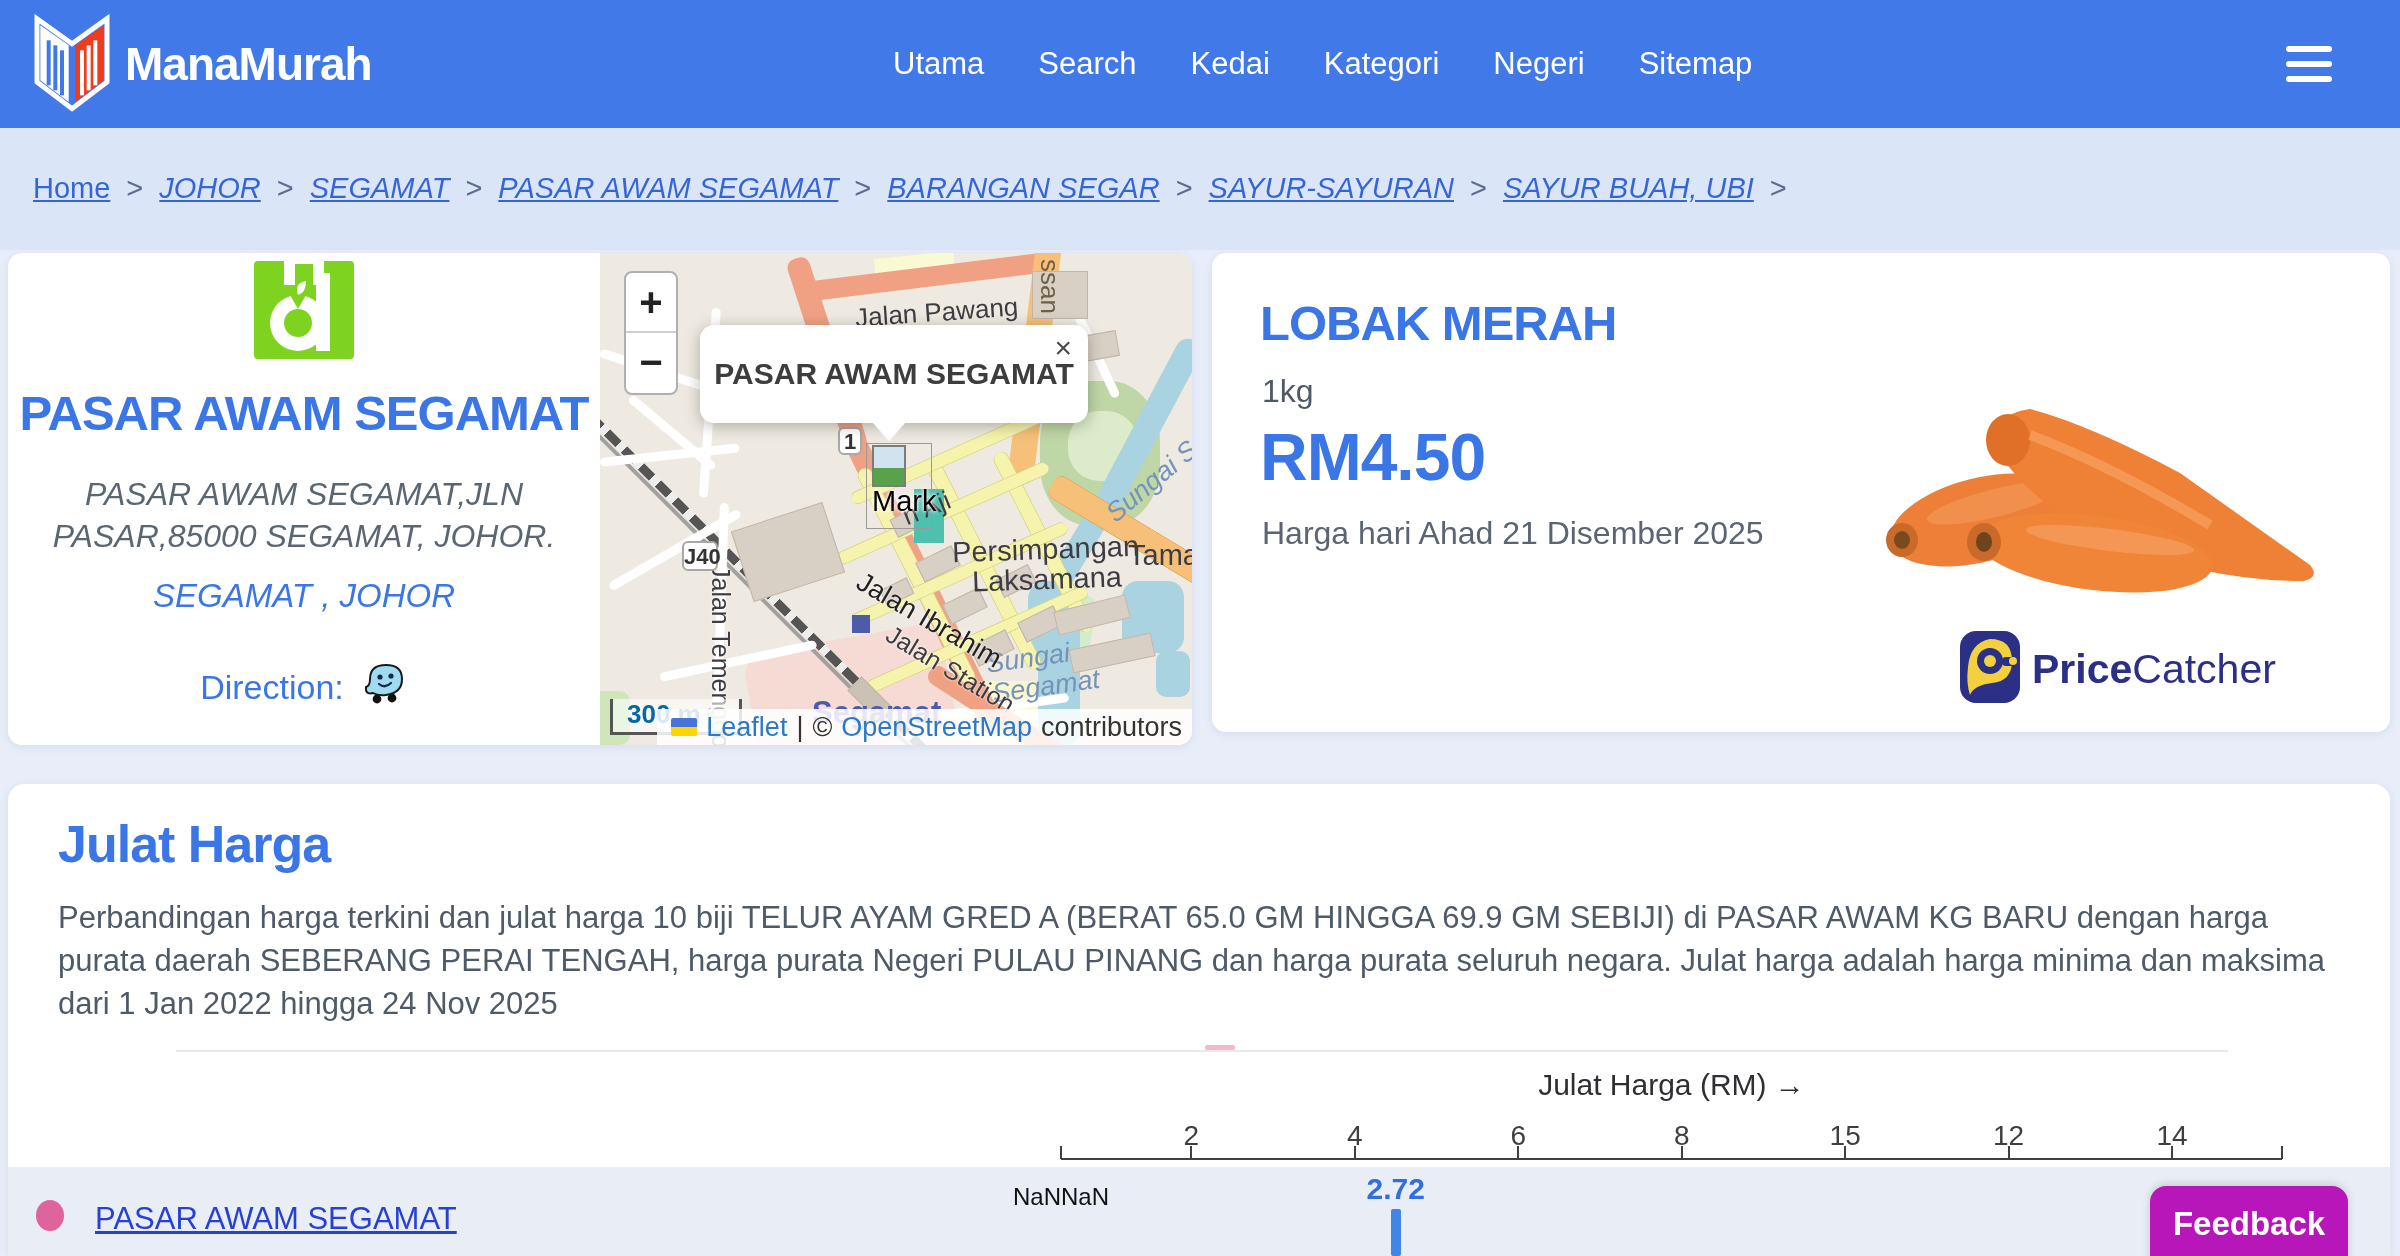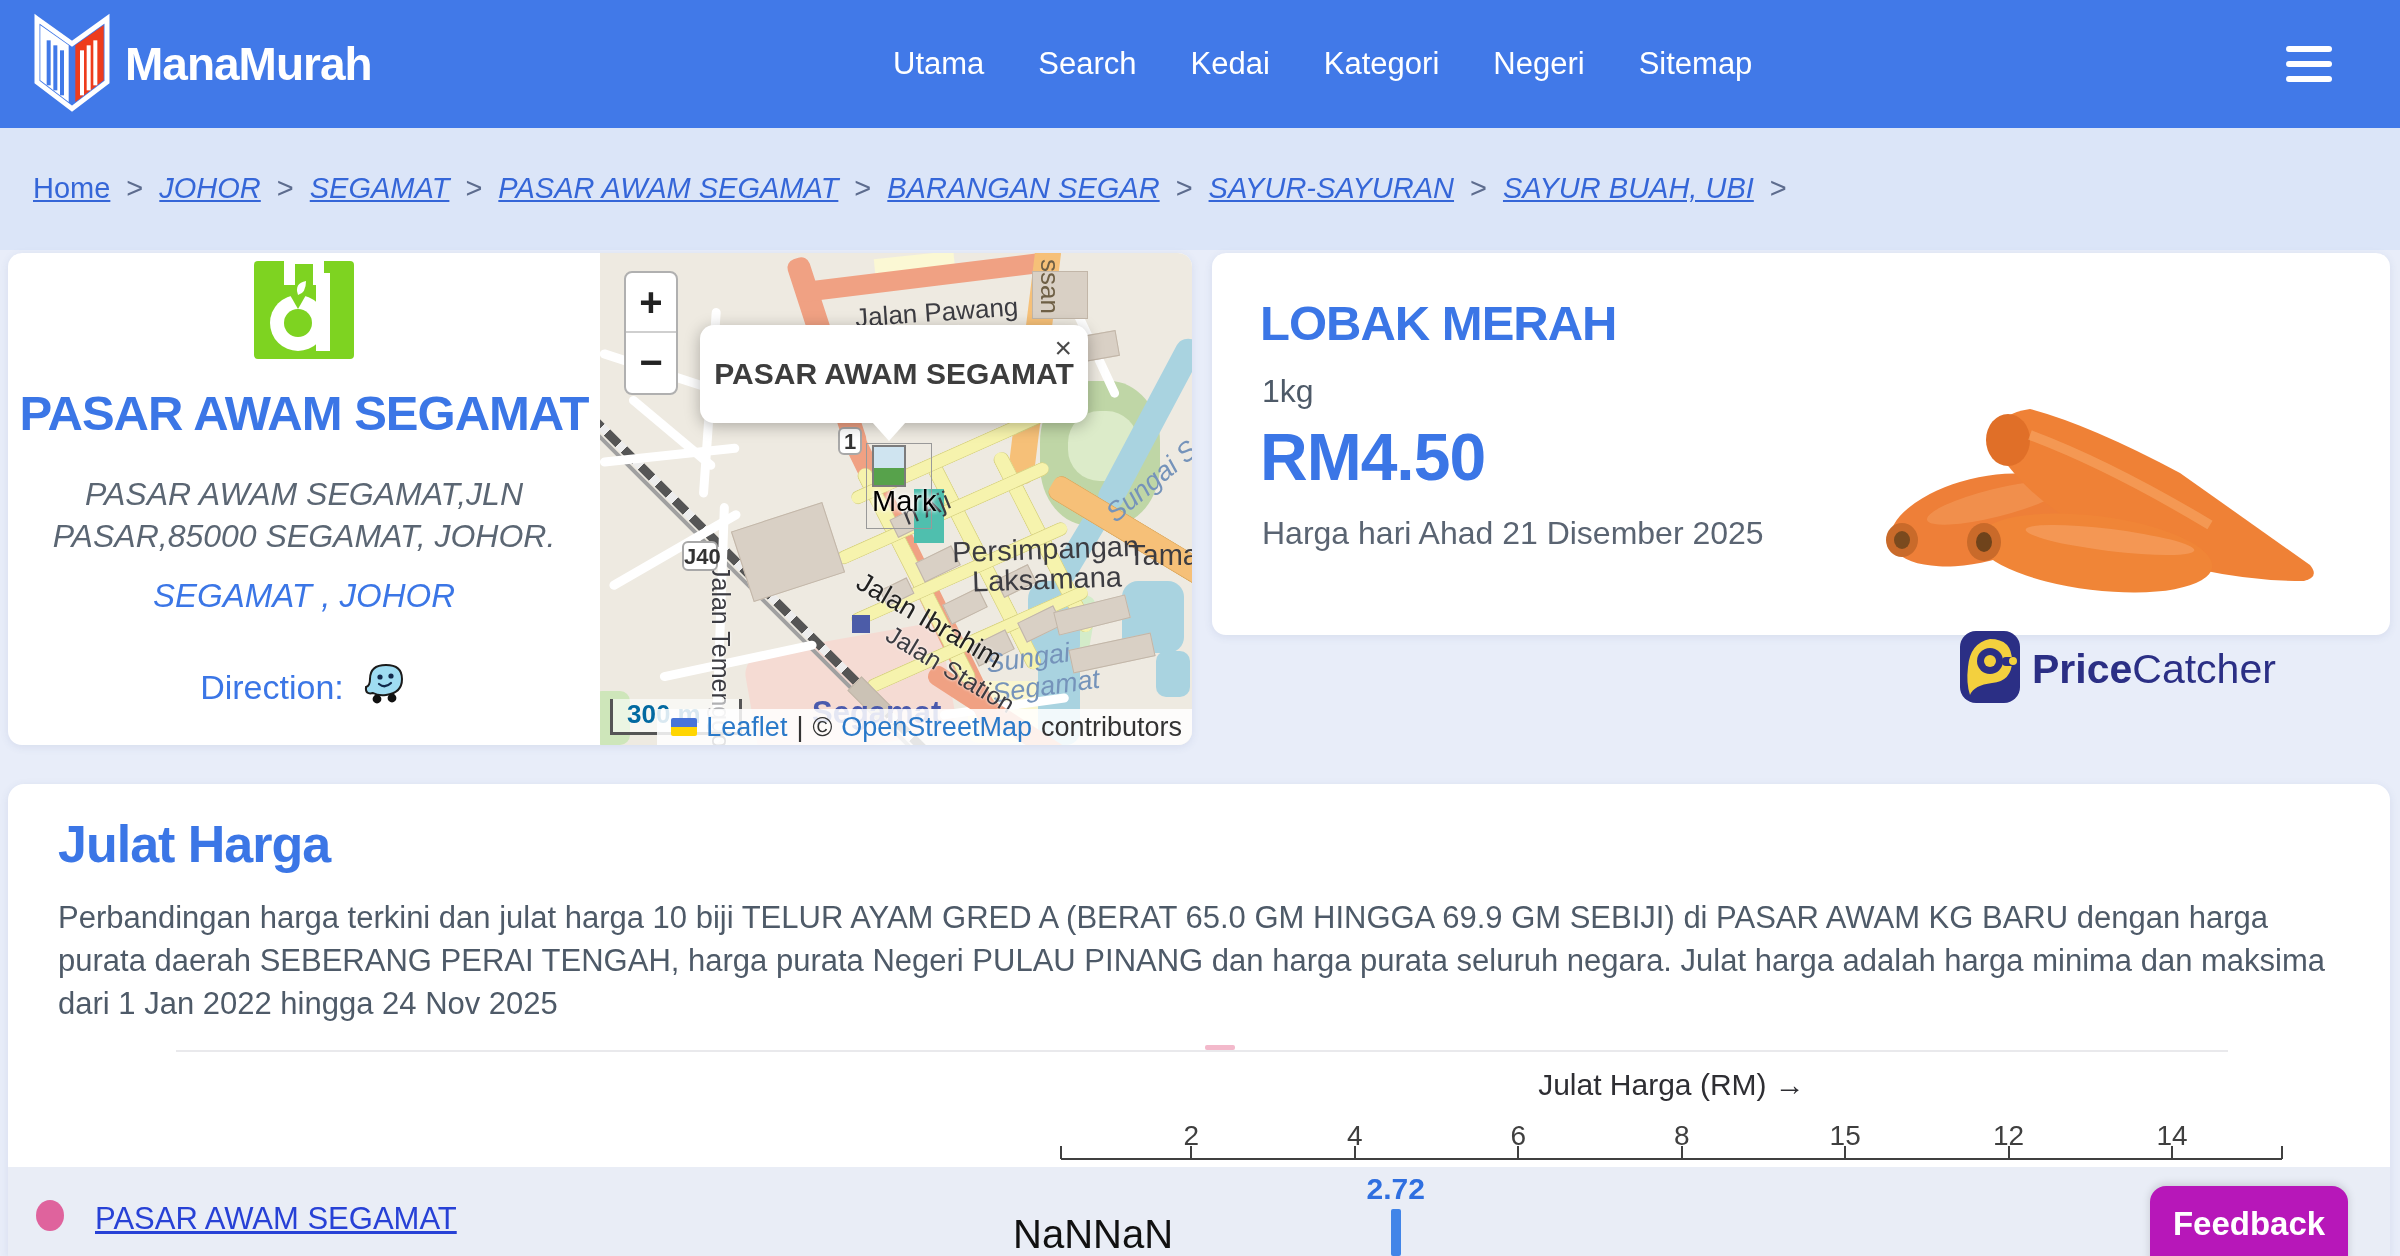--- a/index.html
+++ b/index.html
@@ -18,21 +18,21 @@
   
   #breadcrumb-band { position:absolute; left:0; top:128px; width:2400px; height:122px; background:#dbe5f8; }
   #breadcrumb { position:absolute; left:33px; top:44px; display:flex; gap:16px; align-items:center; font-size:29px; white-space:nowrap; }
   .crumb { color:#3566d8; text-decoration:underline; cursor:pointer;text-align:right; }
   .crumb.it { font-style:italic; }
   .crumb-sep { color:#5d6c8e; }
 
   
   .card { position:absolute; background:#fff; border-radius:14px; box-shadow:0 2px 8px rgba(60,80,140,.10); }
   #store-card { left:8px; top:253px; width:1184px; height:492px; }
-  #product-card { left:1212px; top:253px; width:1178px; height:382px; }
+  #product-card { left:1212px; top:253px; width:1178px; height:479px; }
   #range-card { left:8px; top:784px; width:2382px; height:472px; border-radius:16px 16px 0 0; overflow:hidden; }
 
   
   #store-left { position:absolute; left:0; top:0; width:592px; height:492px; text-align:center; }
   #store-logo { margin:0 auto; margin-top:2px; width:100px; height:104px; }
   #store-name { margin-top:26px; font-size:49px; font-weight:bold; color:#3b76e6; letter-spacing:-1px; }
   #store-address { margin-top:32px; font-style:italic; color:#5b6673; font-size:32px; line-height:42px; }
   #store-links { margin-top:20px; font-style:italic; font-size:33px; color:#3b76e6; }
   #store-links .loc-link { text-decoration:none; cursor:pointer; }
   #direction-row { margin-top:44px; display:flex; justify-content:center; align-items:center; gap:16px; color:#3b76e6; font-size:34px; }
@@ -82,21 +82,21 @@
   #range-desc { position:absolute; left:50px; top:112px; width:2292px; font-size:31px; line-height:43px; color:#4e5a68; }
   #range-divider { position:absolute; left:168px; top:266px; width:2052px; height:2px; background:#e9e9ec; }
   #chart-artifact-mark { position:absolute; left:1197px; top:261px; width:30px; height:5px; background:#f3b9cb; border-radius:2px; }
   #axis-title { position:absolute; top:284px; font-size:30px; color:#2e2e33; text-align:center; }
   .tick-label { position:absolute; top:336px; width:60px; text-align:center; font-size:28px; color:#3f3f3f; }
   .tick-mark { position:absolute; top:362px; width:2px; height:13px; background:#404040; }
   #axis-line { position:absolute; top:374px; height:2px; background:#404040; }
   #row-band { position:absolute; left:0; top:383px; width:2382px; height:89px; background:#e9edf6; }
   #legend-dot { position:absolute; left:28px; top:416px; width:28px; height:31px; border-radius:50%; }
   #row-label-link { position:absolute; left:87px; top:417px; font-size:31px; color:#2741d6; text-decoration:underline; cursor:pointer; }
-  #row-artifact { position:absolute; left:1005px; top:428px; font-size:40px; color:#111; }
+  #row-artifact { position:absolute; left:1005px; top:399px; font-size:24px; color:#111; }
   #bar-value-label { position:absolute; top:388px; width:120px; text-align:center; font-size:30px; font-weight:bold; color:#2f6fe0; }
   #range-bar { position:absolute; top:425px; width:10px; height:47px; border-radius:2px; }
 
   
   #feedback-btn { position:absolute; left:2150px; top:1186px; width:198px; height:80px; background:#b717b9; border-radius:16px 16px 0 0; color:#fff; font-size:33px; font-weight:bold; text-align:center; line-height:76px; cursor:pointer; box-shadow:0 -2px 8px rgba(0,0,0,.15); z-index:50; }
 </style>
 </head>
 <body>
 
 <div id="page">

